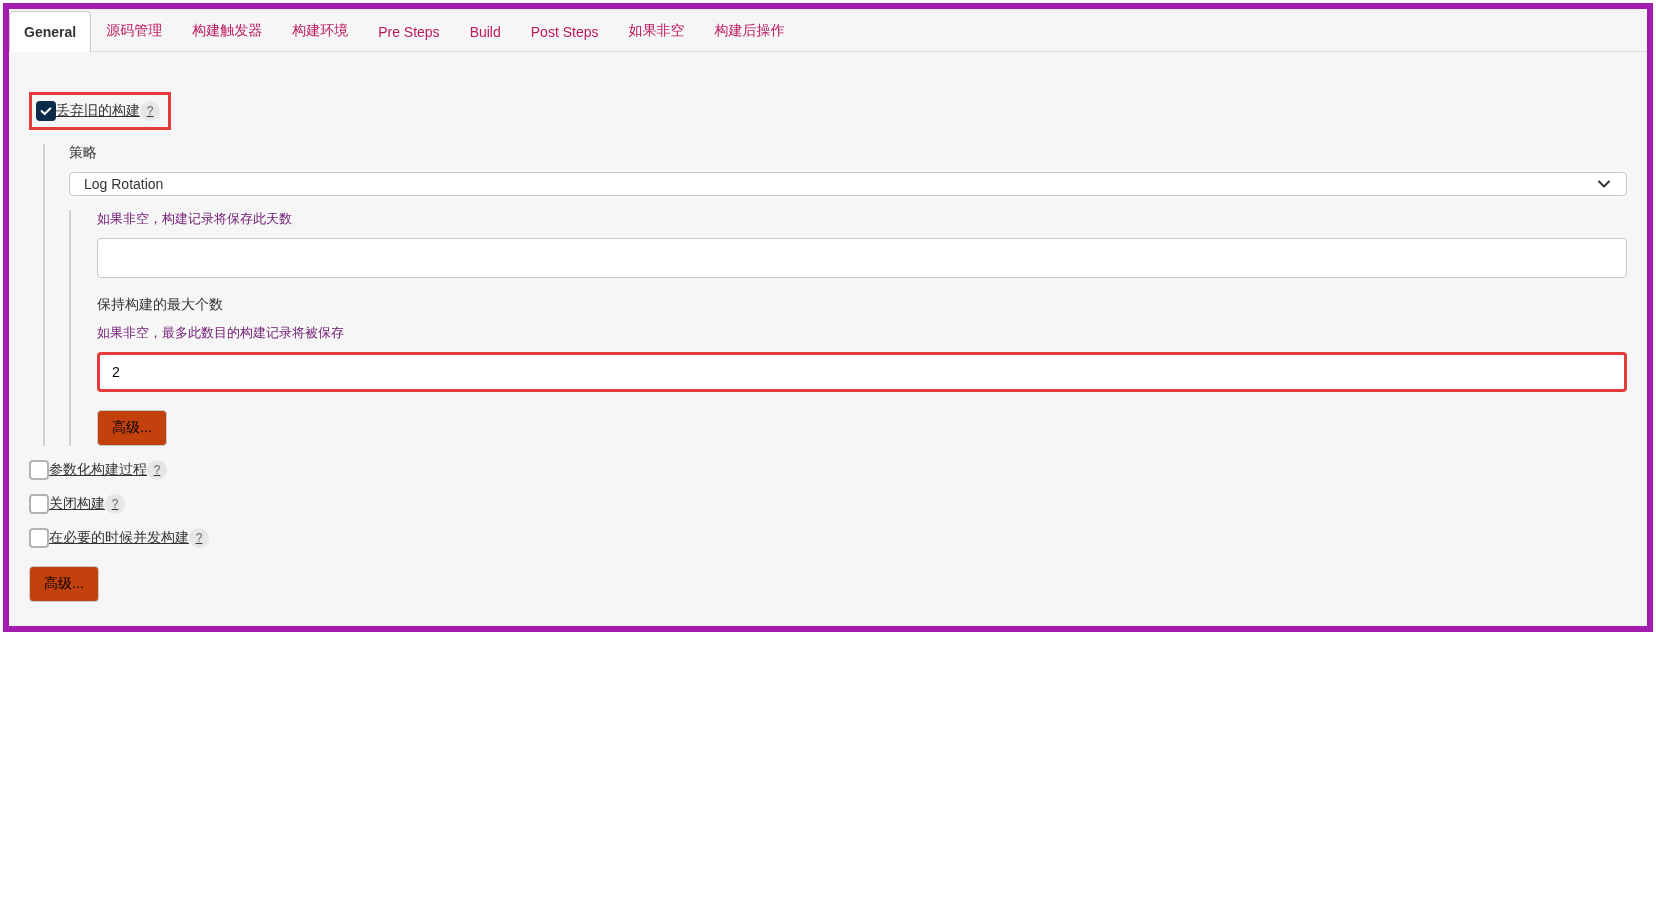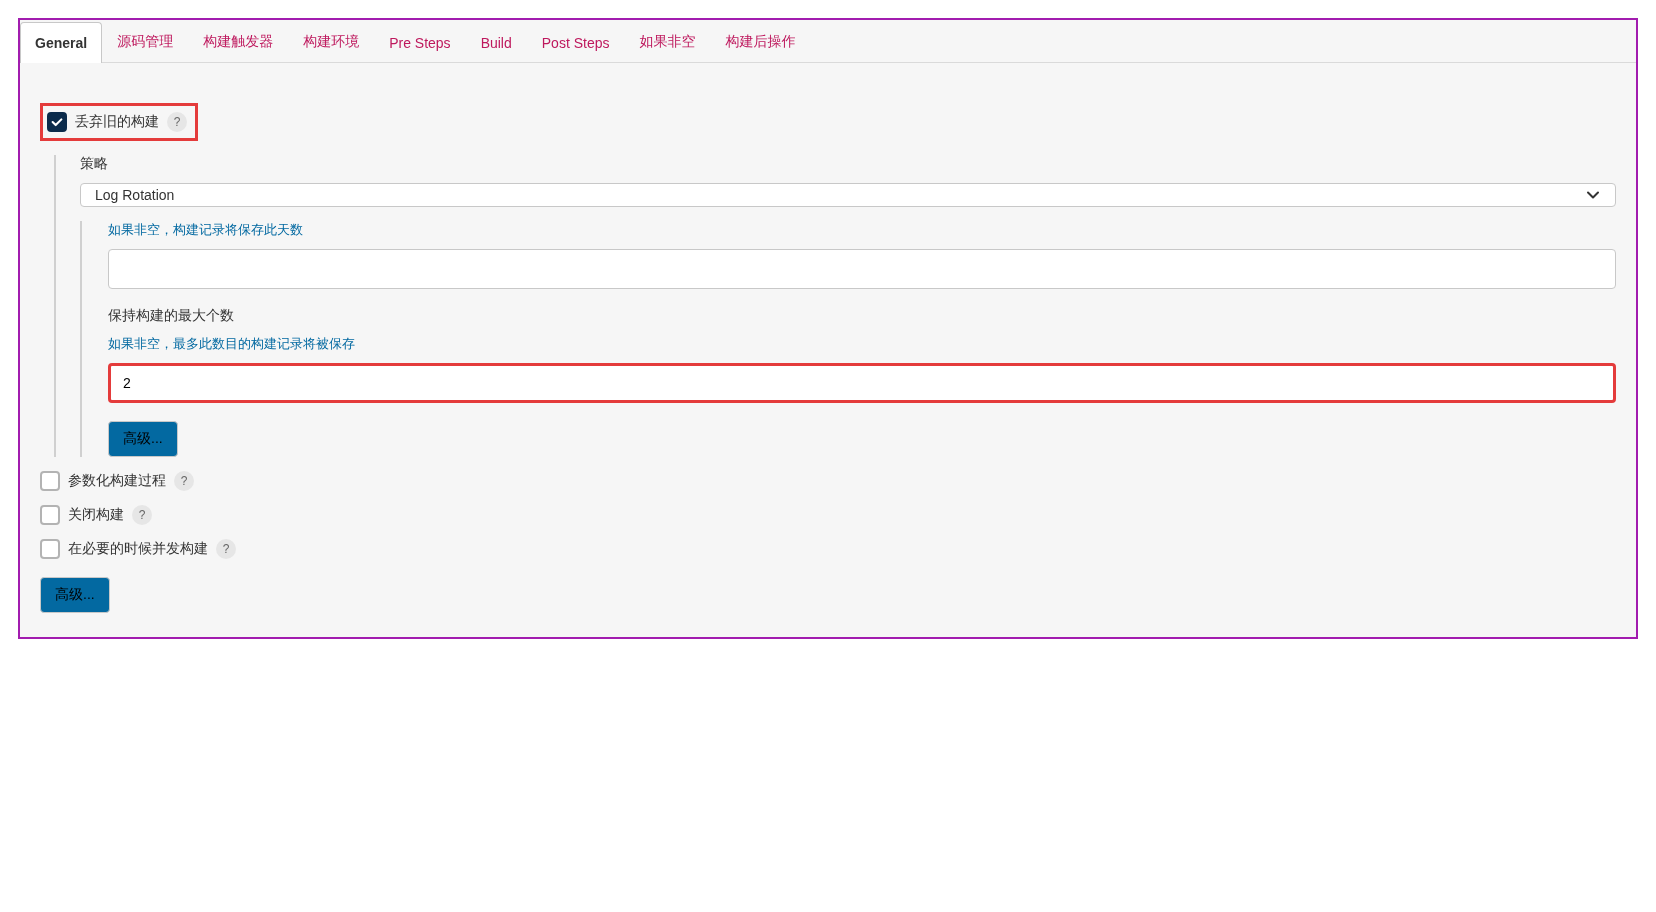--- a/index.html
+++ b/index.html
@@ -3,22 +3,22 @@
   <meta charset="utf-8">
   <style>
     * { box-sizing: border-box; margin: 0; padding: 0; }
     body {
       font-family: -apple-system, BlinkMacSystemFont, "Segoe UI", Helvetica, Arial, sans-serif;
       font-size: 14px;
       color: #333;
       background: #fff;
     }
     .page-container {
-      border: 2px solid #a21caf;
-      margin: 18px;
+      border: 6px solid #a21caf;
+      margin: 3px;
       background: #f6f6f6;
     }
     .tabs {
       display: flex;
       background: #f6f6f6;
       border-bottom: 1px solid #dadada;
       align-items: flex-end;
     }
     .tab {
       padding: 12px 14px;
@@ -55,22 +55,22 @@
       background: #fff;
     }
     .sub-note {
       margin-top: 8px;
       color: #333;
     }
     .sub-note a { color: #0b6aa2; text-decoration: none; cursor: pointer; }
     .checkbox-row {
       display: flex;
       align-items: center;
-      gap: 8px;
       margin-top: 14px;
+      text-decoration: underline;
     }
     .checkbox-row.highlight {
       border: 3px solid #e43b3b;
       padding: 6px 8px 6px 4px;
       width: fit-content;
       margin-top: 18px;
     }
     .cbx {
       width: 20px; height: 20px;
       border-radius: 4px;
@@ -129,25 +129,25 @@
       width: 100%;
       height: 40px;
       border: 1px solid #c8c8c8;
       border-radius: 4px;
       background: #fff;
       padding: 0 12px;
       font-size: 14px;
       font-family: inherit;
     }
     .text-input.highlight { border: 3px solid #e43b3b; }
-    .field-help { color: #0369a1; font-size: 13px; margin-top: 6px; margin-bottom: 10px; }
+    .field-help { color: #701a75; font-size: 13px; margin-top: 6px; margin-bottom: 10px; }
     .btn {
       border: 1px solid #c8c8c8;
       border-radius: 4px;
-      background: #0369a1;
+      background: #c2410c;
       padding: 8px 14px;
       cursor: pointer;
       font-size: 14px;
       font-family: inherit;
     }
     .btn-block { margin-top: 18px; }
     .bottom-options { margin-top: 4px; }
   </style>
 </head>
 <body>

